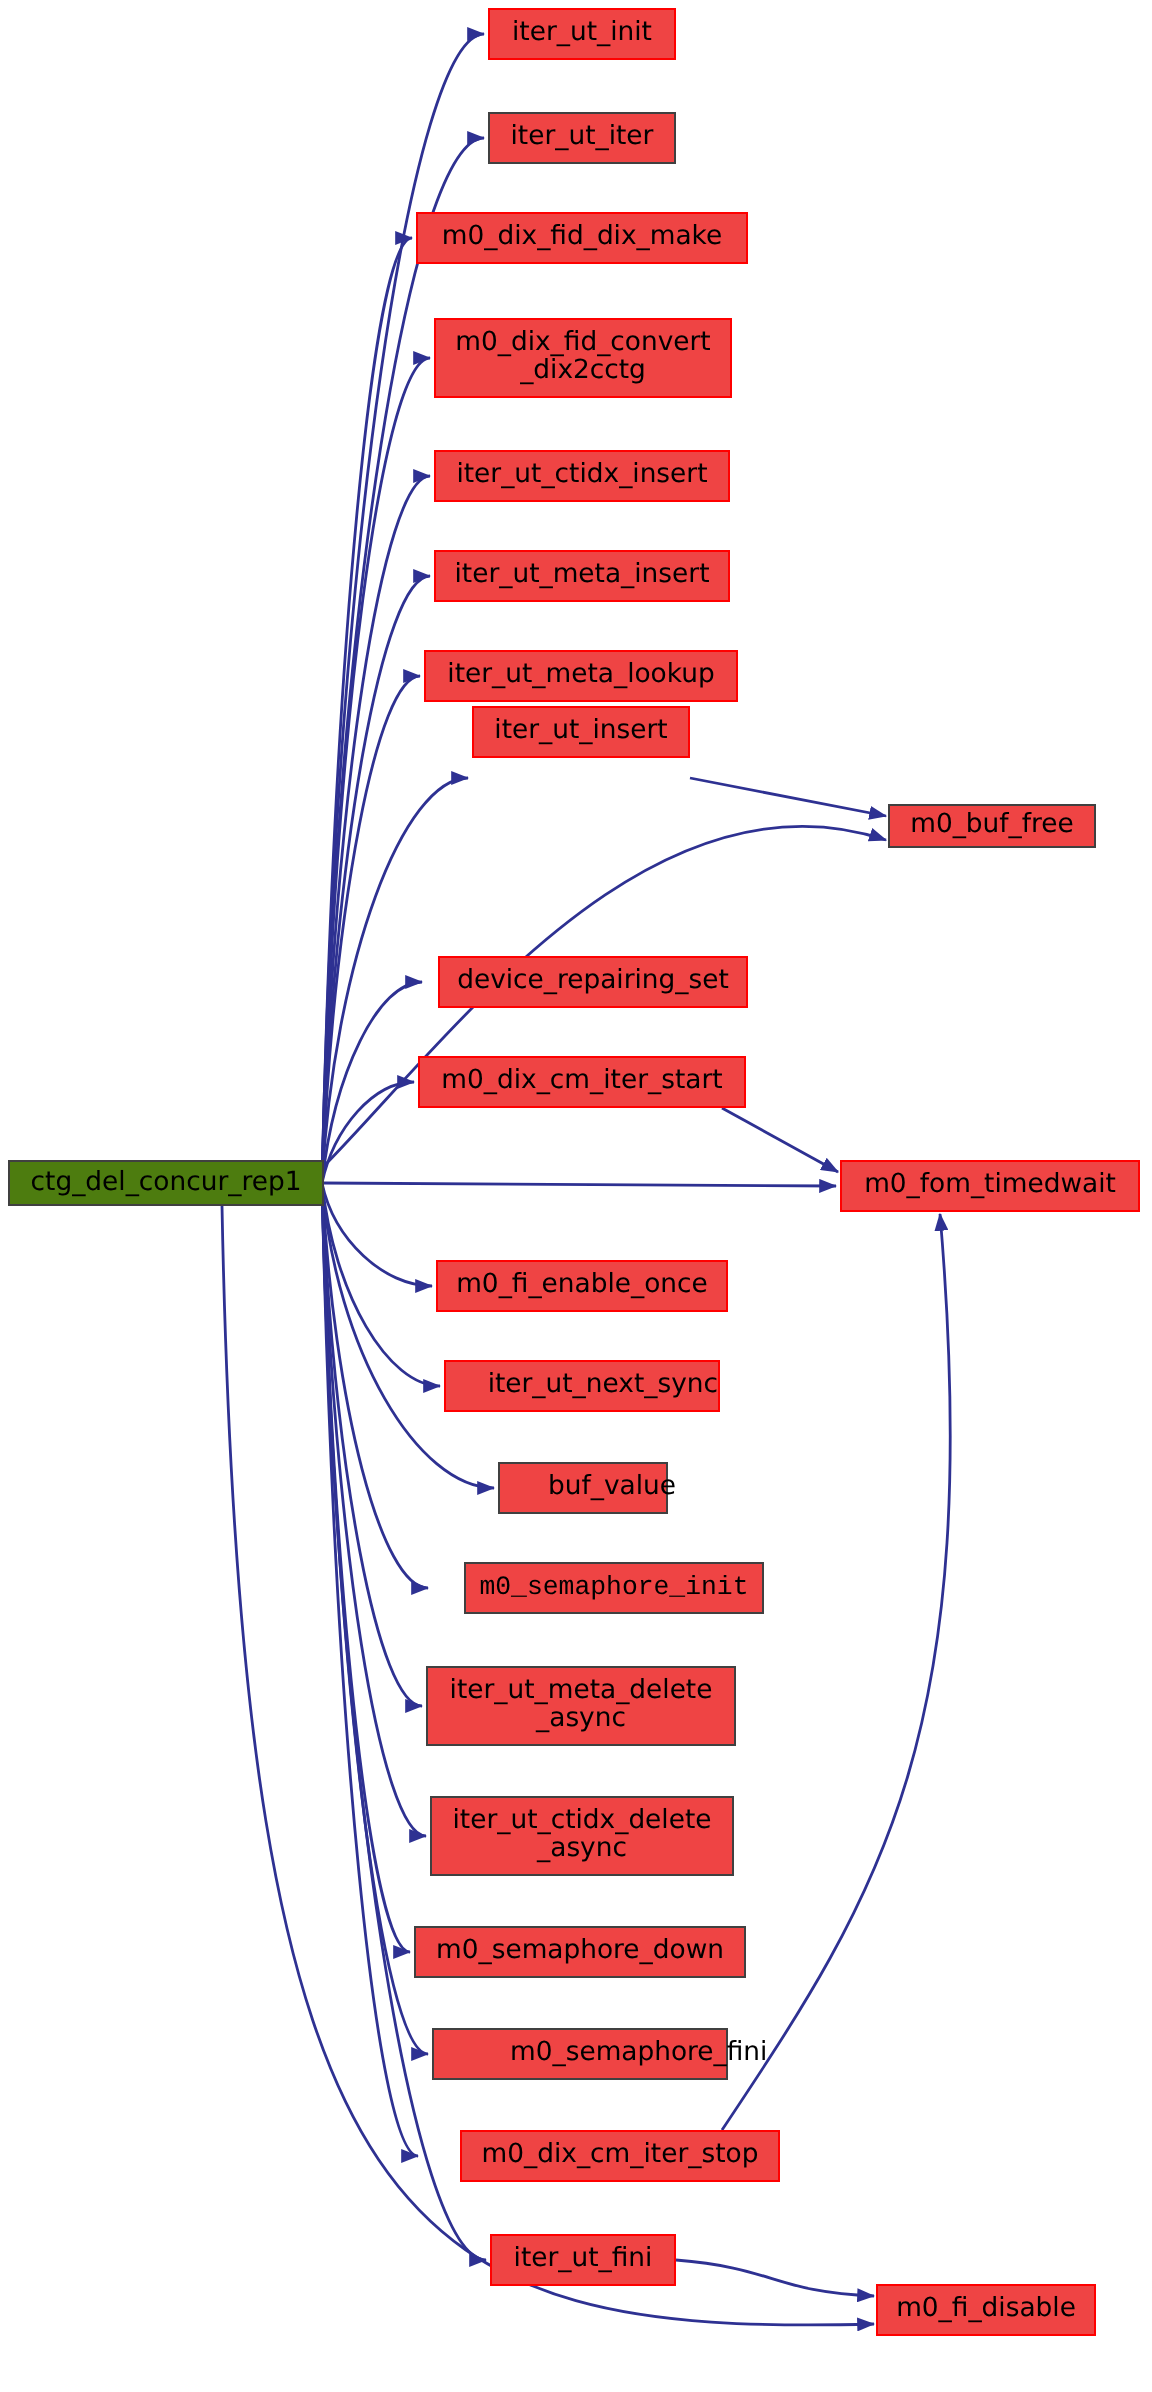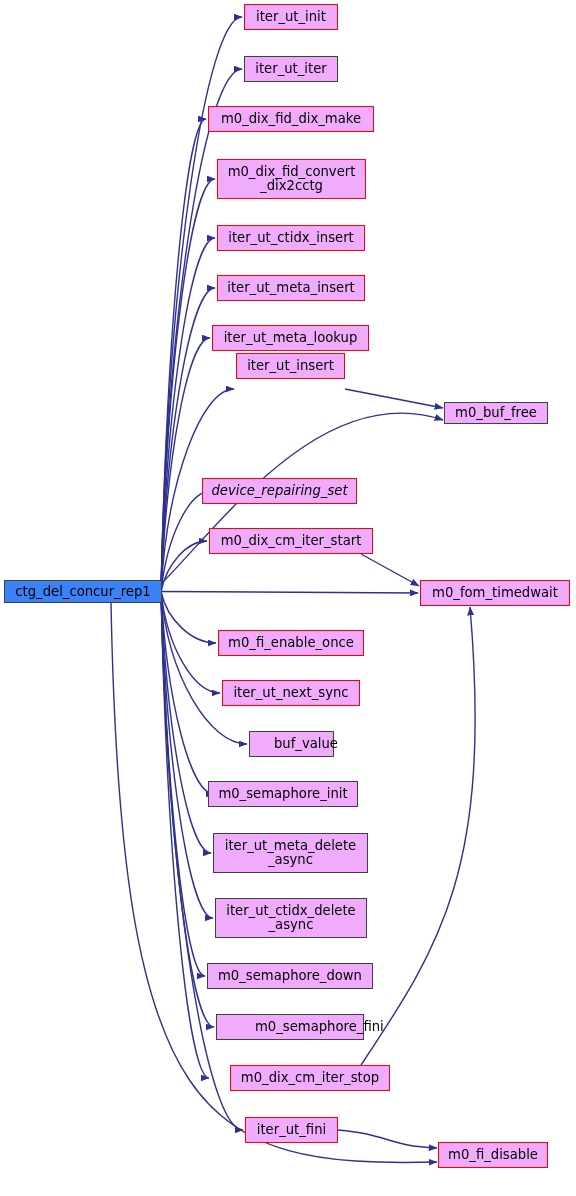--- a/index.html
+++ b/index.html
@@ -25,34 +25,34 @@
     height: 1196px;
     pointer-events: none;
   }
   .node {
     position: absolute;
     box-sizing: border-box;
     display: flex;
     align-items: center;
     justify-content: center;
     text-align: center;
-    background: #f0abfc;
+    background: #ef4444;
     border: 1px solid #ff0000;
     color: #000000;
     font-size: 13.2px;
     line-height: 1.06;
     letter-spacing: 0px;
     white-space: pre-line;
     z-index: 5;
   }
   .node.black {
     border: 1px solid #404040;
   }
   .node.root {
-    background: #3b82f6;
+    background: #4d7c0f;
     border: 1px solid #404040;
   }
   .node span {
     display: block;
     width: 100%;
   }
 </style>
 </head>
 <body>
 
@@ -98,27 +98,27 @@
       <div class="node" style="left: 244px; top: 4px; width: 94px; height: 26px;"><span>iter_ut_init</span></div>
       <div class="node black" style="left: 244px; top: 56px; width: 94px; height: 26px;"><span>iter_ut_iter</span></div>
       <div class="node" style="left: 208px; top: 106px; width: 166px; height: 26px;"><span>m0_dix_fid_dix_make</span></div>
       <div class="node" style="left: 217px; top: 159px; width: 149px; height: 40px;"><span>m0_dix_fid_convert
 _dix2cctg</span></div>
       <div class="node" style="left: 217px; top: 225px; width: 148px; height: 26px;"><span>iter_ut_ctidx_insert</span></div>
       <div class="node" style="left: 217px; top: 275px; width: 148px; height: 26px;"><span>iter_ut_meta_insert</span></div>
       <div class="node" style="left: 212px; top: 325px; width: 157px; height: 26px;"><span>iter_ut_meta_lookup</span></div>
       <div class="node" style="left: 236px; top: 353px; width: 109px; height: 26px; justify-content: center;"><span>iter_ut_insert</span></div>
       <div class="node black" style="left: 444px; top: 402px; width: 104px; height: 22px;"><span>m0_buf_free</span></div>
-      <div class="node" style="left: 202px; top: 478px; width: 155px; height: 26px; font-style: italic;"><span>device_repairing_set</span></div>
+      <div class="node" style="left: 219px; top: 478px; width: 155px; height: 26px;"><span>device_repairing_set</span></div>
       <div class="node" style="left: 209px; top: 528px; width: 164px; height: 26px;"><span>m0_dix_cm_iter_start</span></div>
       <div class="node" style="left: 420px; top: 580px; width: 150px; height: 26px;"><span>m0_fom_timedwait</span></div>
       <div class="node" style="left: 218px; top: 630px; width: 146px; height: 26px;"><span>m0_fi_enable_once</span></div>
-      <div class="node" style="left: 222px; top: 680px; width: 138px; height: 26px;"><span>iter_ut_next_sync</span></div>
+      <div class="node" style="left: 222px; top: 680px; width: 138px; height: 26px; text-align: right;"><span>iter_ut_next_sync</span></div>
       <div class="node black" style="left: 249px; top: 731px; width: 85px; height: 26px; padding-left: 24px;"><span>buf_value</span></div>
-      <div class="node black" style="left: 208px; top: 781px; width: 150px; height: 26px;"><span>m0_semaphore_init</span></div>
+      <div class="node black" style="left: 232px; top: 781px; width: 150px; height: 26px; font-family: Liberation Mono, monospace;"><span>m0_semaphore_init</span></div>
       <div class="node black" style="left: 213px; top: 833px; width: 155px; height: 40px;"><span>iter_ut_meta_delete
 _async</span></div>
       <div class="node black" style="left: 215px; top: 898px; width: 152px; height: 40px; justify-content: flex-end;"><span>iter_ut_ctidx_delete
 _async</span></div>
       <div class="node black" style="left: 207px; top: 963px; width: 166px; height: 26px;"><span>m0_semaphore_down</span></div>
       <div class="node black" style="left: 216px; top: 1014px; width: 148px; height: 26px; padding-left: 38px;"><span>m0_semaphore_fini</span></div>
       <div class="node" style="left: 211px; top: 1065px; width: 160px; height: 26px; margin-left: 19px;"><span>m0_dix_cm_iter_stop</span></div>
       <div class="node" style="left: 245px; top: 1117px; width: 93px; height: 26px;"><span>iter_ut_fini</span></div>
       <div class="node" style="left: 438px; top: 1142px; width: 110px; height: 26px;"><span>m0_fi_disable</span></div>
     </div>

